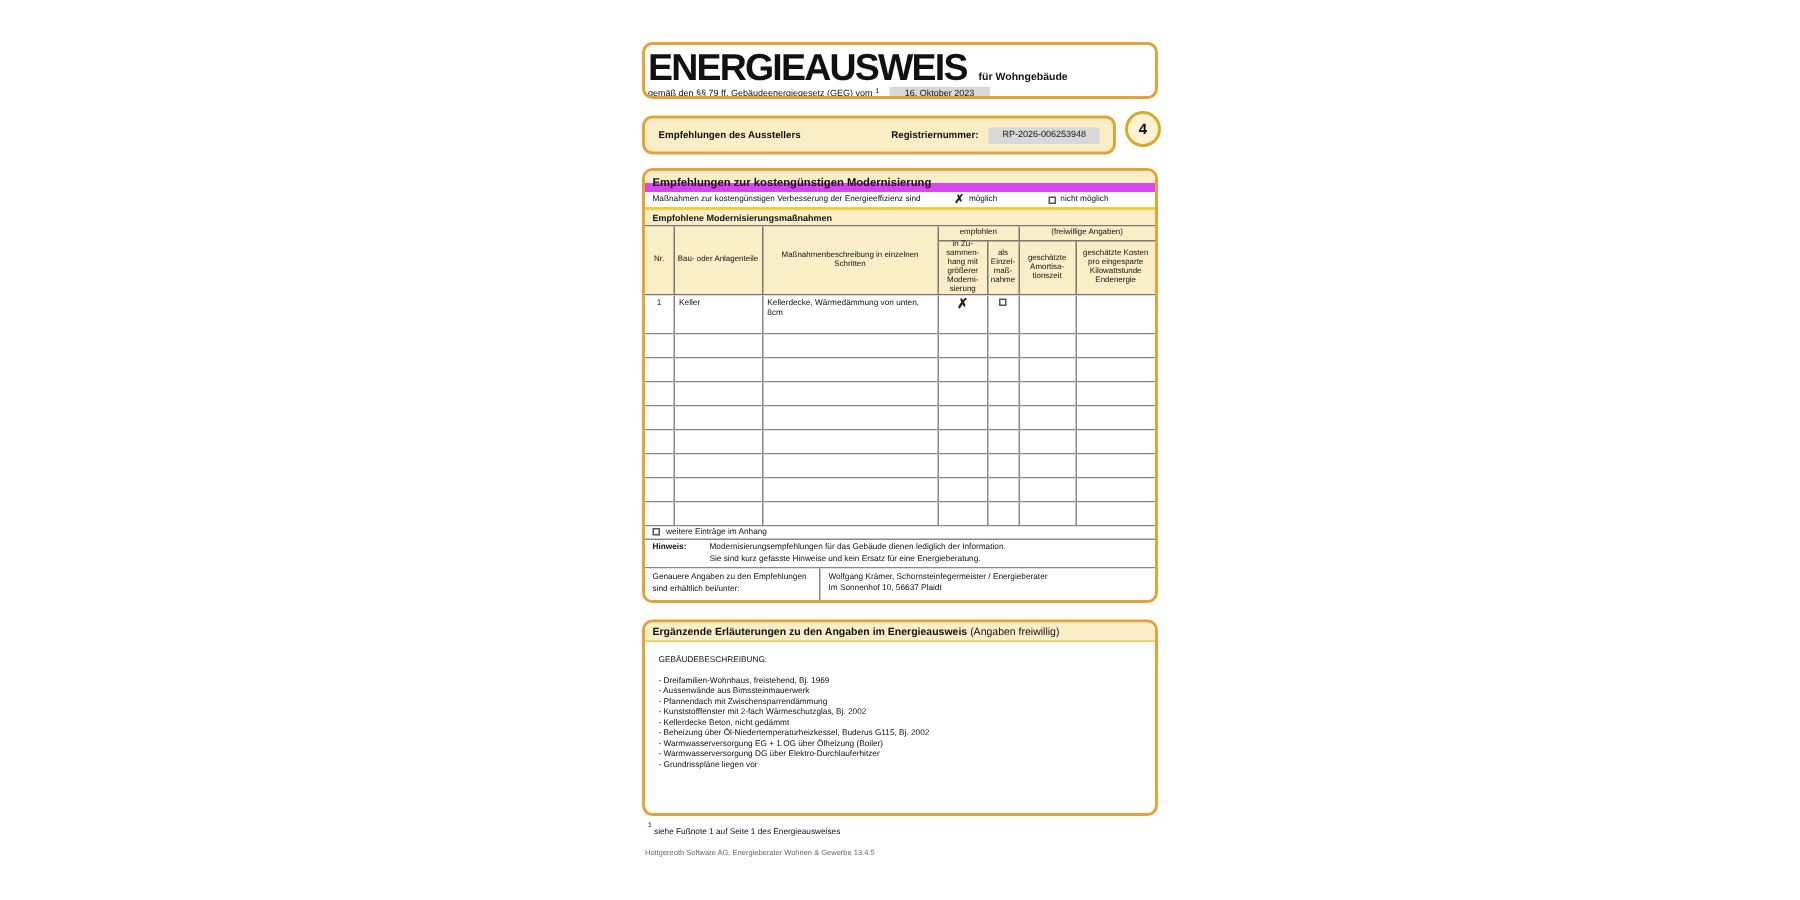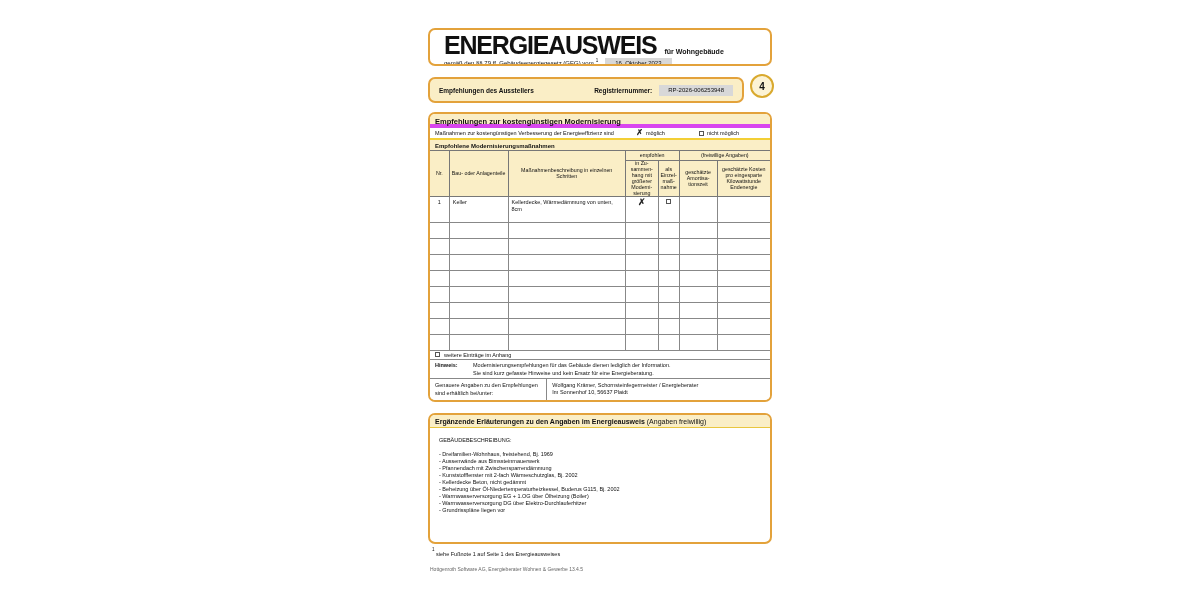--- a/index.html
+++ b/index.html
@@ -4,21 +4,21 @@
 <style>
   * { margin:0; padding:0; box-sizing:border-box; }
   html,body { width:1200px; height:600px; background:#ffffff; overflow:hidden;
               font-family:"Liberation Sans", sans-serif; color:#111; }
 
   .document { position:absolute; left:428px; top:28px; width:344px; height:552px; }
 
   .obox { position:absolute; border:2px solid #E3A23B; border-radius:7px; background:#fff; overflow:hidden; }
 
   
-  .header-box { left:0; top:0; width:344px; height:38px; padding:2px 7px 0 14px; }
+  .header-box { left:0; top:0; width:344px; height:38px; padding:2px 7px 0 2px; }
   .title-row { display:flex; align-items:baseline; }
   .big-title { font-size:25px; font-weight:bold; letter-spacing:-1.2px; line-height:26px; white-space:nowrap; }
   .title-suffix { font-size:7px; font-weight:bold; margin-left:8px; }
   .subtitle-row { display:flex; align-items:center; font-size:6px; margin-top:0px; }
   .fn-sup { font-size:4.5px; vertical-align:super; margin-left:2px; position:relative; top:-2px; }
   .date-box { background:#D8D8D8; font-size:6px; padding:1.5px 10px; margin-left:7px; text-align:center; }
 
   
   .issuer-band { left:0; top:49px; width:316px; height:26px; background:#FAEEC6;
                  display:flex; align-items:center; padding:0 9px; }
@@ -26,21 +26,21 @@
   .registry-label { font-size:6.5px; font-weight:bold; margin-right:7px; }
   .registry-box { background:#D8D8D8; font-size:6px; padding:2.5px 9px; }
 
   .page-circle { position:absolute; left:322px; top:46px; width:24px; height:24px; border-radius:50%;
                  border:2.5px solid #D9A92E; background:#FCF3D4; display:flex; align-items:center;
                  justify-content:center; font-size:10px; font-weight:bold; }
 
   
   .main-box { left:0; top:84px; width:344px; height:290px; display:flex; flex-direction:column; }
   .sec-title { background:#FAEEC6; font-size:7.5px; font-weight:bold; padding:3px 5px 0 5px;
-               height:14px; border-bottom:4px solid #d946ef; }
+               height:14px; border-bottom:6px solid #d946ef; }
   .feas-row { height:13px; display:flex; align-items:center; font-size:5.5px; padding:0 5px;
               border-bottom:2px solid #F3CF35; background:#fff; }
   .feas-text { flex:1; }
   .feas-opt { display:flex; align-items:center; gap:3px; }
   .feas-opt1 { margin-left:auto; margin-right:34px; }
   .feas-opt2 { margin-right:26px; }
   .sub-title { background:#FAEEC6; font-size:6px; font-weight:bold; padding:2.5px 5px 0 5px;
                height:11px; border-bottom:1px solid #777; }
 
   .thead { display:grid; grid-template-columns:5.8% 17.3% 34.5% 9.7% 6.1% 11.2% 15.4%;

